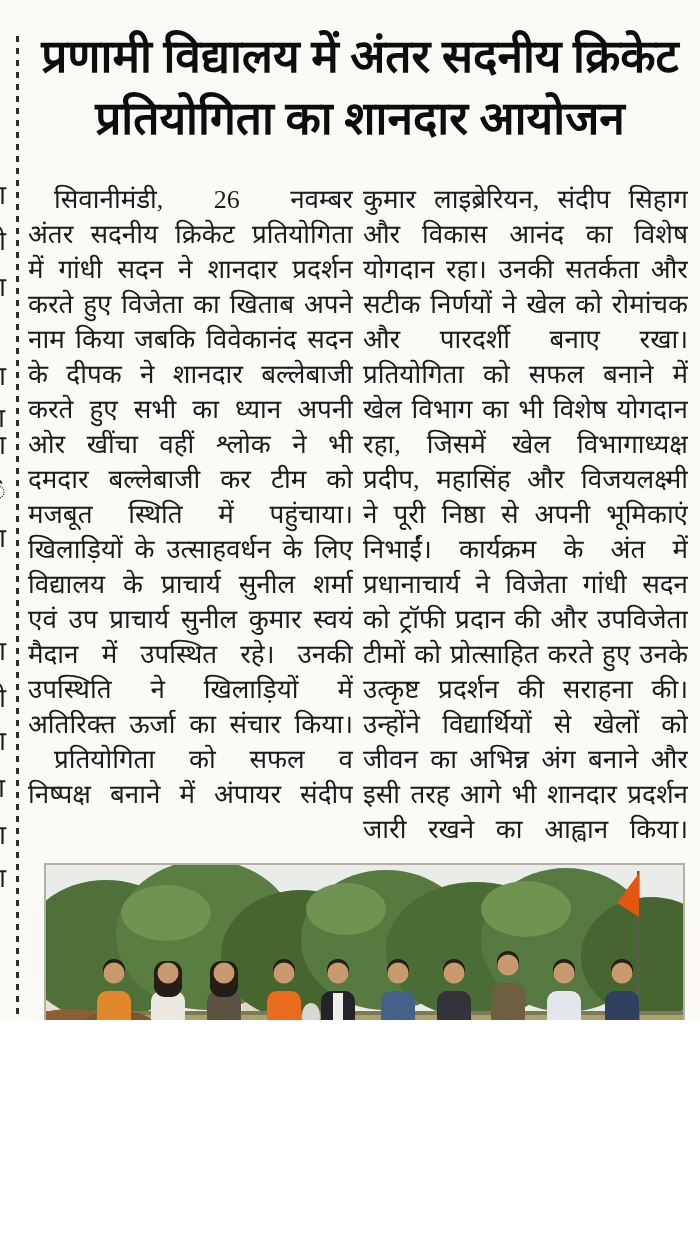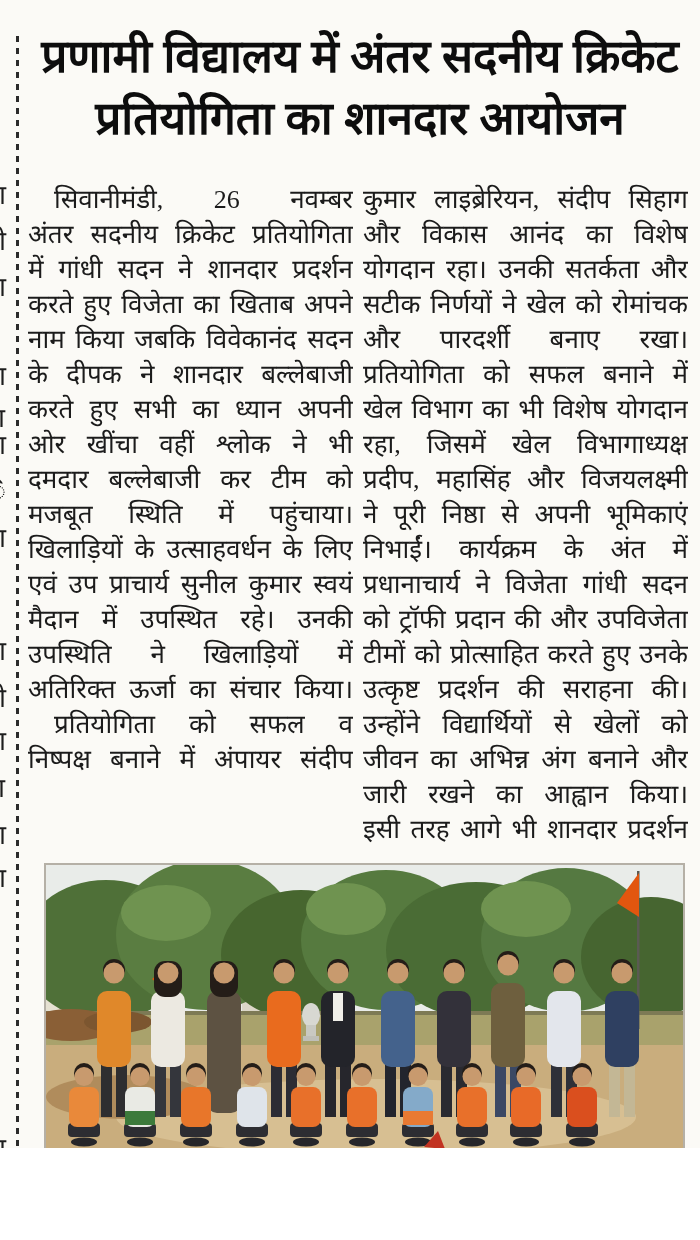--- a/index.html
+++ b/index.html
@@ -1,18 +1,18 @@
 <!DOCTYPE html>
 <html><head>
 <meta charset="utf-8">
 <style>
   html,body{margin:0;padding:0;}
   .page{
     position:relative;
-    width:700px;height:1148px;
+    width:700px;height:1020px;
     background:#fbfaf6;
     overflow:hidden;
     font-family:"Liberation Serif", serif;
     color:#161616;
   }
   .edge-strip{
     position:absolute;left:0;top:0;width:9px;height:100%;
     overflow:hidden;z-index:3;
   }
   .edge-strip span{
@@ -99,20 +99,21 @@
         <div class="line">अंतर सदनीय क्रिकेट प्रतियोगिता</div>
         <div class="line">में गांधी सदन ने शानदार प्रदर्शन</div>
         <div class="line">करते हुए विजेता का खिताब अपने</div>
         <div class="line">नाम किया जबकि विवेकानंद सदन</div>
         <div class="line">के दीपक ने शानदार बल्लेबाजी</div>
         <div class="line">करते हुए सभी का ध्यान अपनी</div>
         <div class="line">ओर खींचा वहीं श्लोक ने भी</div>
         <div class="line">दमदार बल्लेबाजी कर टीम को</div>
         <div class="line">मजबूत स्थिति में पहुंचाया।</div>
         <div class="line">खिलाड़ियों के उत्साहवर्धन के लिए</div>
+        <div class="line">विद्यालय के प्राचार्य सुनील शर्मा</div>
         <div class="line">एवं उप प्राचार्य सुनील कुमार स्वयं</div>
         <div class="line">मैदान में उपस्थित रहे। उनकी</div>
         <div class="line">उपस्थिति ने खिलाड़ियों में</div>
         <div class="line">अतिरिक्त ऊर्जा का संचार किया।</div>
         <div class="line"> प्रतियोगिता को सफल व</div>
         <div class="line">निष्पक्ष बनाने में अंपायर संदीप</div>
       </div>
     <div class="col" id="col-right">
         <div class="line">कुमार लाइब्रेरियन, संदीप सिहाग</div>
         <div class="line">और विकास आनंद का विशेष</div>
@@ -124,22 +125,22 @@
         <div class="line">रहा, जिसमें खेल विभागाध्यक्ष</div>
         <div class="line">प्रदीप, महासिंह और विजयलक्ष्मी</div>
         <div class="line">ने पूरी निष्ठा से अपनी भूमिकाएं</div>
         <div class="line">निभाईं। कार्यक्रम के अंत में</div>
         <div class="line">प्रधानाचार्य ने विजेता गांधी सदन</div>
         <div class="line">को ट्रॉफी प्रदान की और उपविजेता</div>
         <div class="line">टीमों को प्रोत्साहित करते हुए उनके</div>
         <div class="line">उत्कृष्ट प्रदर्शन की सराहना की।</div>
         <div class="line">उन्होंने विद्यार्थियों से खेलों को</div>
         <div class="line">जीवन का अभिन्न अंग बनाने और</div>
+        <div class="line">इसी तरह आगे भी शानदार प्रदर्शन</div>
         <div class="line">जारी रखने का आह्वान किया।</div>
-        <div class="line">इसी तरह आगे भी शानदार प्रदर्शन</div>
       </div>
   </div>
 
   <figure class="photo" style="margin-block:0;margin-inline:0;margin:16px 0 0 44px;">
     <svg id="photo-scene" viewBox="0 0 637 292">
         <rect x="0" y="0" width="637" height="162" fill="#e9ece9"></rect>
         <rect x="0" y="118" width="58" height="40" fill="#e6e1d2"></rect>
         <rect x="196" y="134" width="42" height="24" fill="#dcd7c8"></rect>
         <ellipse cx="60" cy="85" rx="85" ry="70" fill="#4f7038"></ellipse>
         <ellipse cx="160" cy="70" rx="90" ry="75" fill="#5a7d41"></ellipse>

